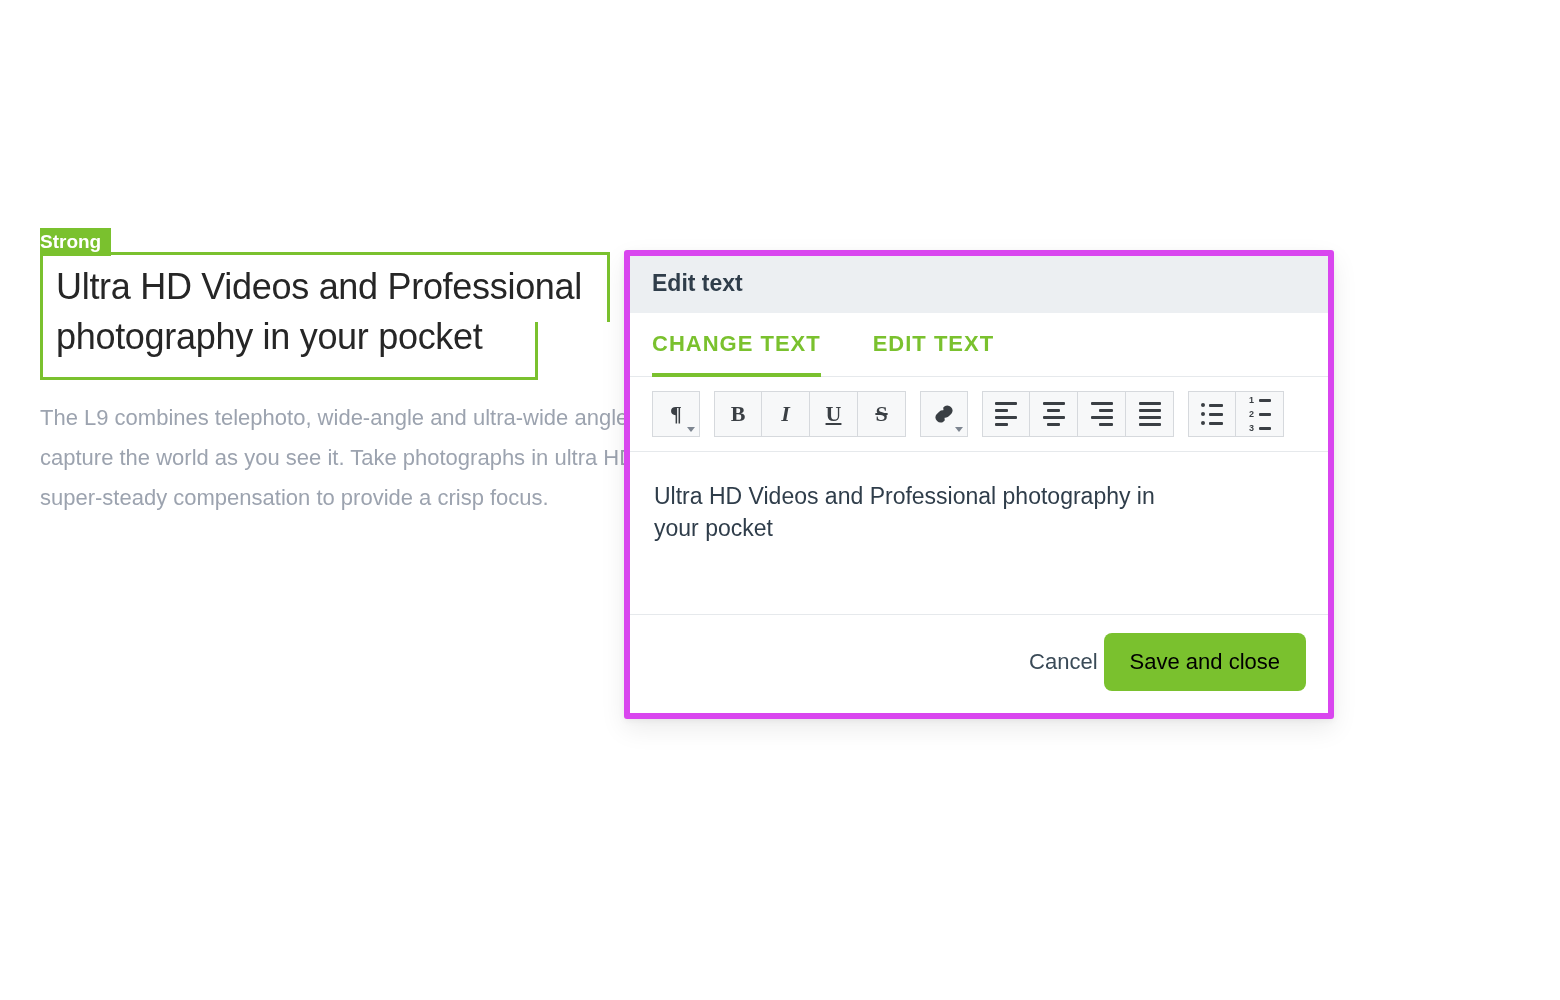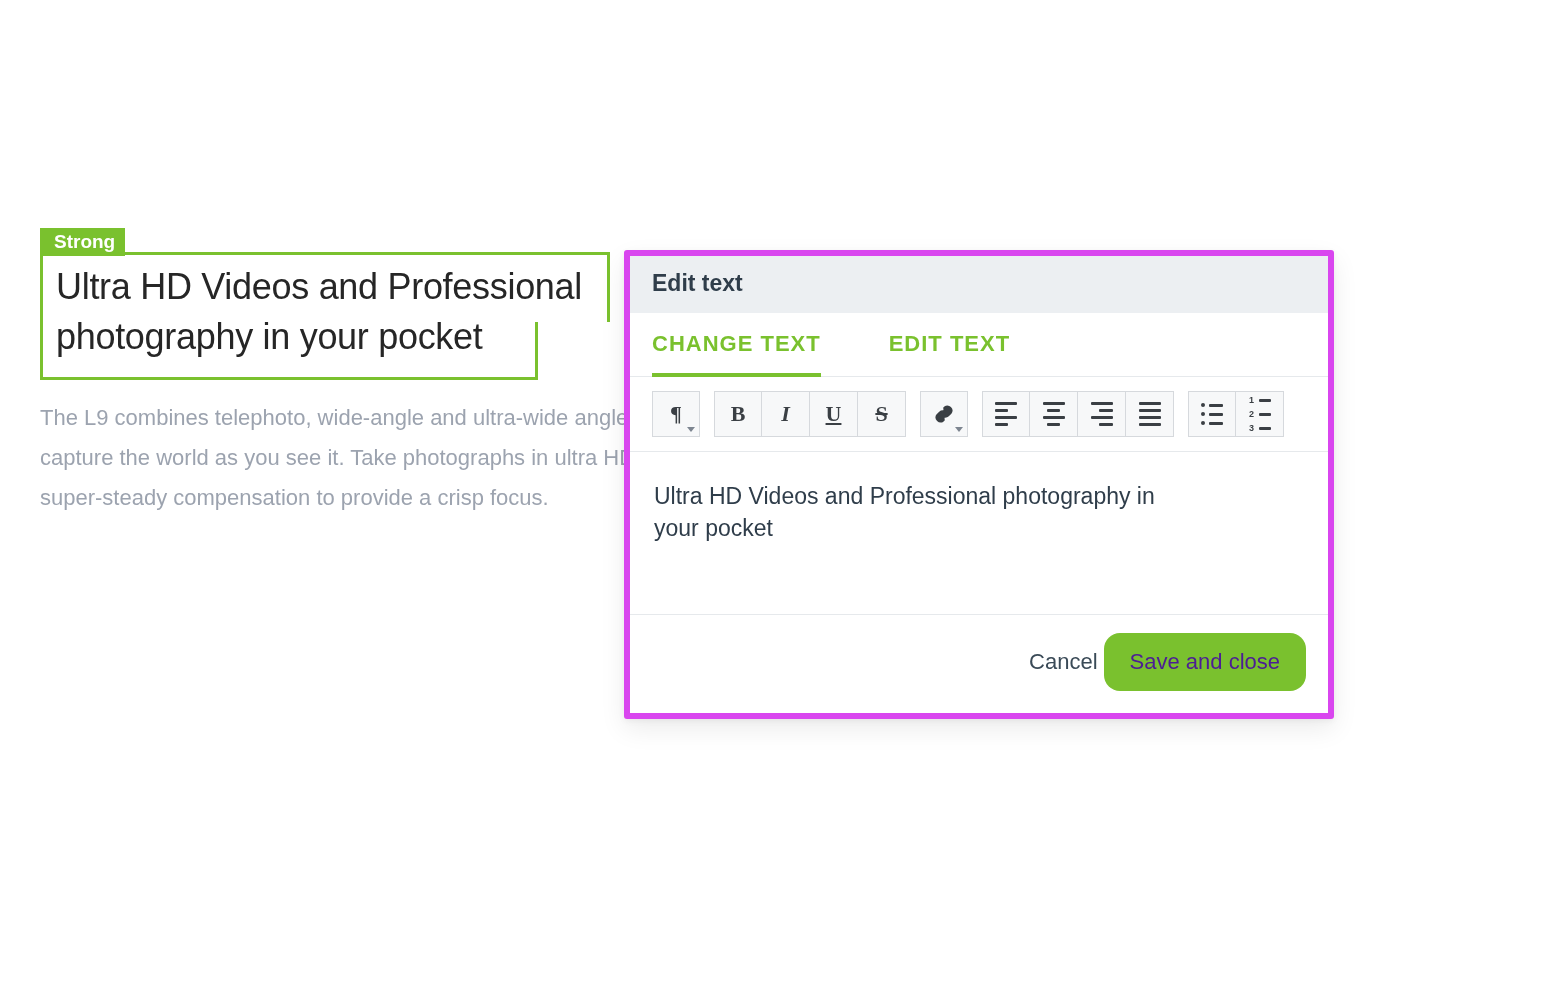--- a/index.html
+++ b/index.html
@@ -27,21 +27,21 @@
   }
 
   .selected-tag {
     position: absolute;
     left: 0;
     top: 0;
     background: #7ac12e;
     color: #ffffff;
     font-weight: 700;
     font-size: 19px;
-    padding: 4px 10px 5px 14px;
+    padding: 4px 10px 5px 0;
     line-height: 1;
   }
 
   
   .outline-a {
     position: absolute;
     left: 0;
     top: 24px;
     width: 570px;
     height: 70px;
@@ -105,21 +105,21 @@
   }
   .popover-title {
     margin: 0;
     font-size: 23px;
     font-weight: 700;
     color: #2f3d4a;
   }
 
   .popover-tabs {
     display: flex;
-    gap: 68px;
+    gap: 52px;
     padding: 18px 22px 0 22px;
     border-bottom: 1px solid #e6e9ec;
   }
   .tab {
     font-size: 22px;
     font-weight: 700;
     letter-spacing: 1px;
     color: #7ac12e;
     padding-bottom: 16px;
     cursor: pointer;
@@ -208,24 +208,24 @@
   .btn-cancel {
     font-size: 22px;
     color: #3a4a57;
     background: none;
     border: none;
     cursor: pointer;
     padding: 10px 6px;
   }
   .btn-primary {
     font-size: 22px;
-    color: #4c1d95;
+    color: #000000;
     background: #7ac12e;
     border: none;
-    border-radius: 16px;
+    border-radius: 8px;
     padding: 16px 26px;
     cursor: pointer;
   }
 </style>
 </head>
 <body>
 
 <div class="content-area">
   <div class="selected-region">
     <div class="selected-tag">Strong</div>

